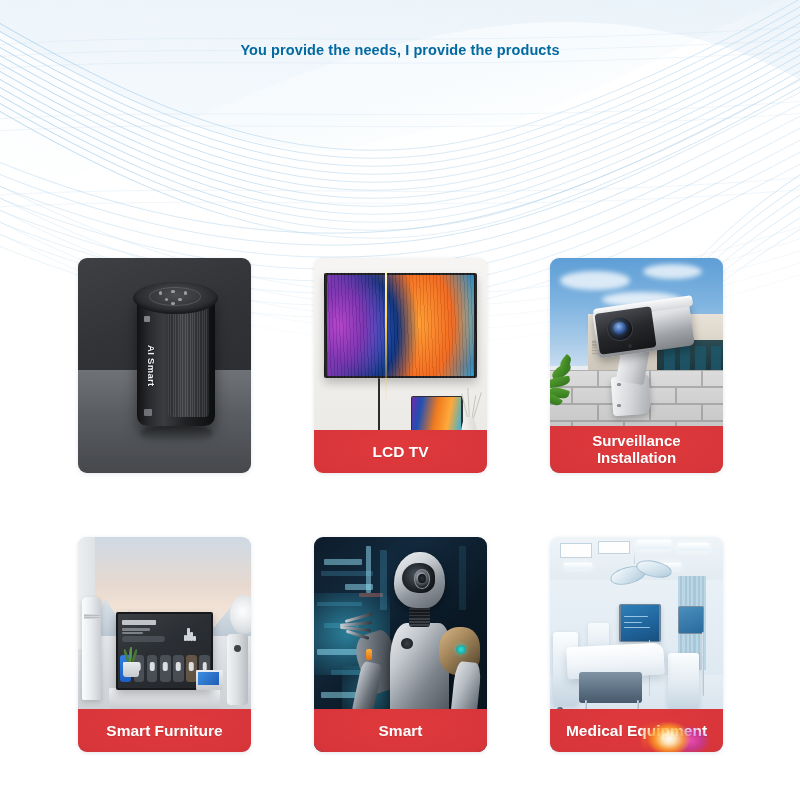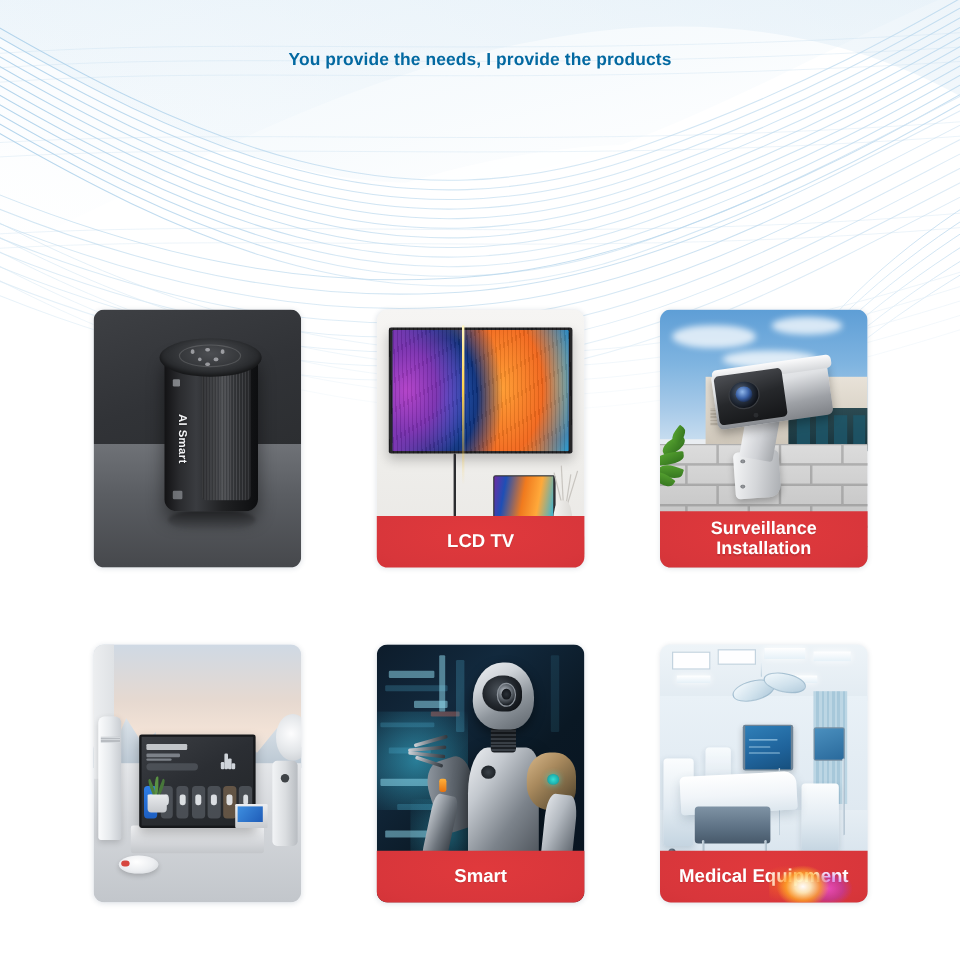--- a/index.html
+++ b/index.html
@@ -654,20 +654,23 @@
             <div class="sf-pot"></div>
           </div>
           <div class="sf-lap"></div>
           <div class="sf-lap-s"></div>
           <div class="sf-purifier"></div>
           <div class="sf-purifier-dot"></div>
           <div class="sf-vac"></div>
           <div class="sf-vac-dot"></div>
         </div>
       </div>
+      <div class="card-banner">
+        <div class="banner-label">Smart Furniture</div>
+      </div>
     </div>
 
     <div class="card">
       <div class="card-img">
         <div class="scene">
           <div class="rb-bg"></div>
           <div class="rb-glow" style="left:-6%;top:26%;width:50%;height:38%"></div>
           <div class="rb-glow" style="left:16%;top:60%;width:34%;height:26%;opacity:0.7"></div>
           <div class="rb-panel bright" style="left:6%;top:10%;width:22%;height:3%"></div>
           <div class="rb-panel" style="left:4%;top:16%;width:30%;height:2.2%"></div>

